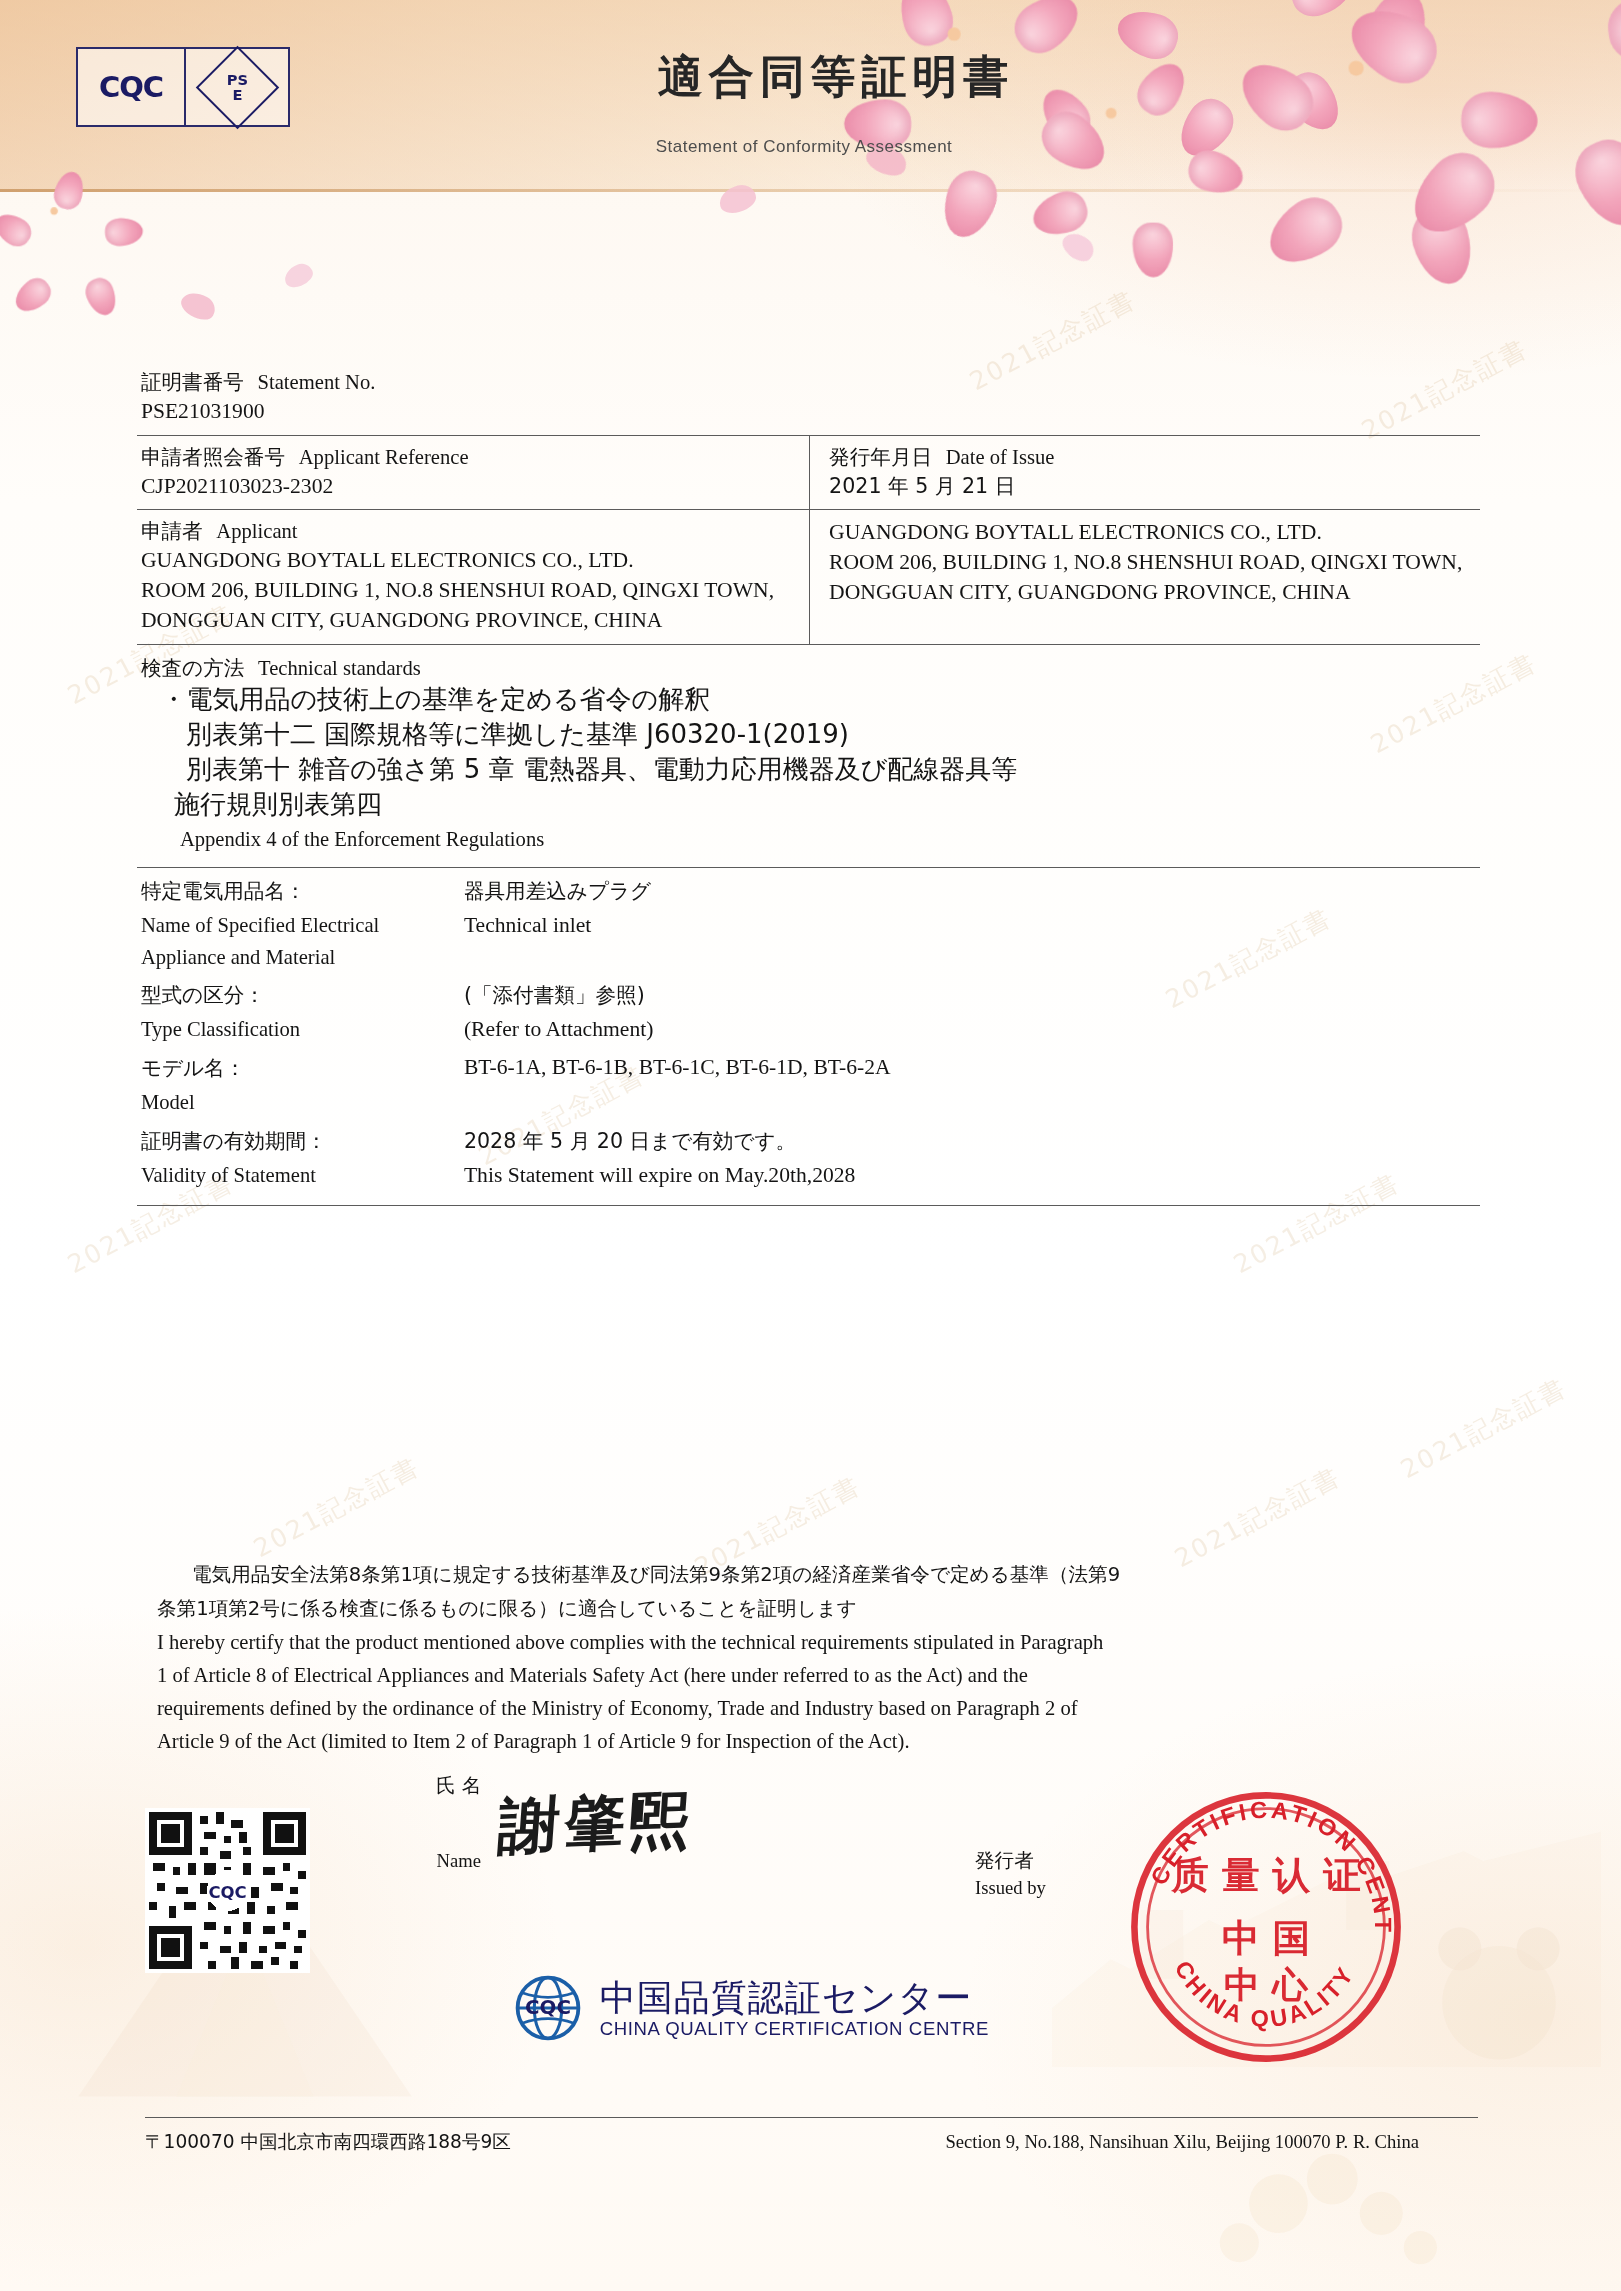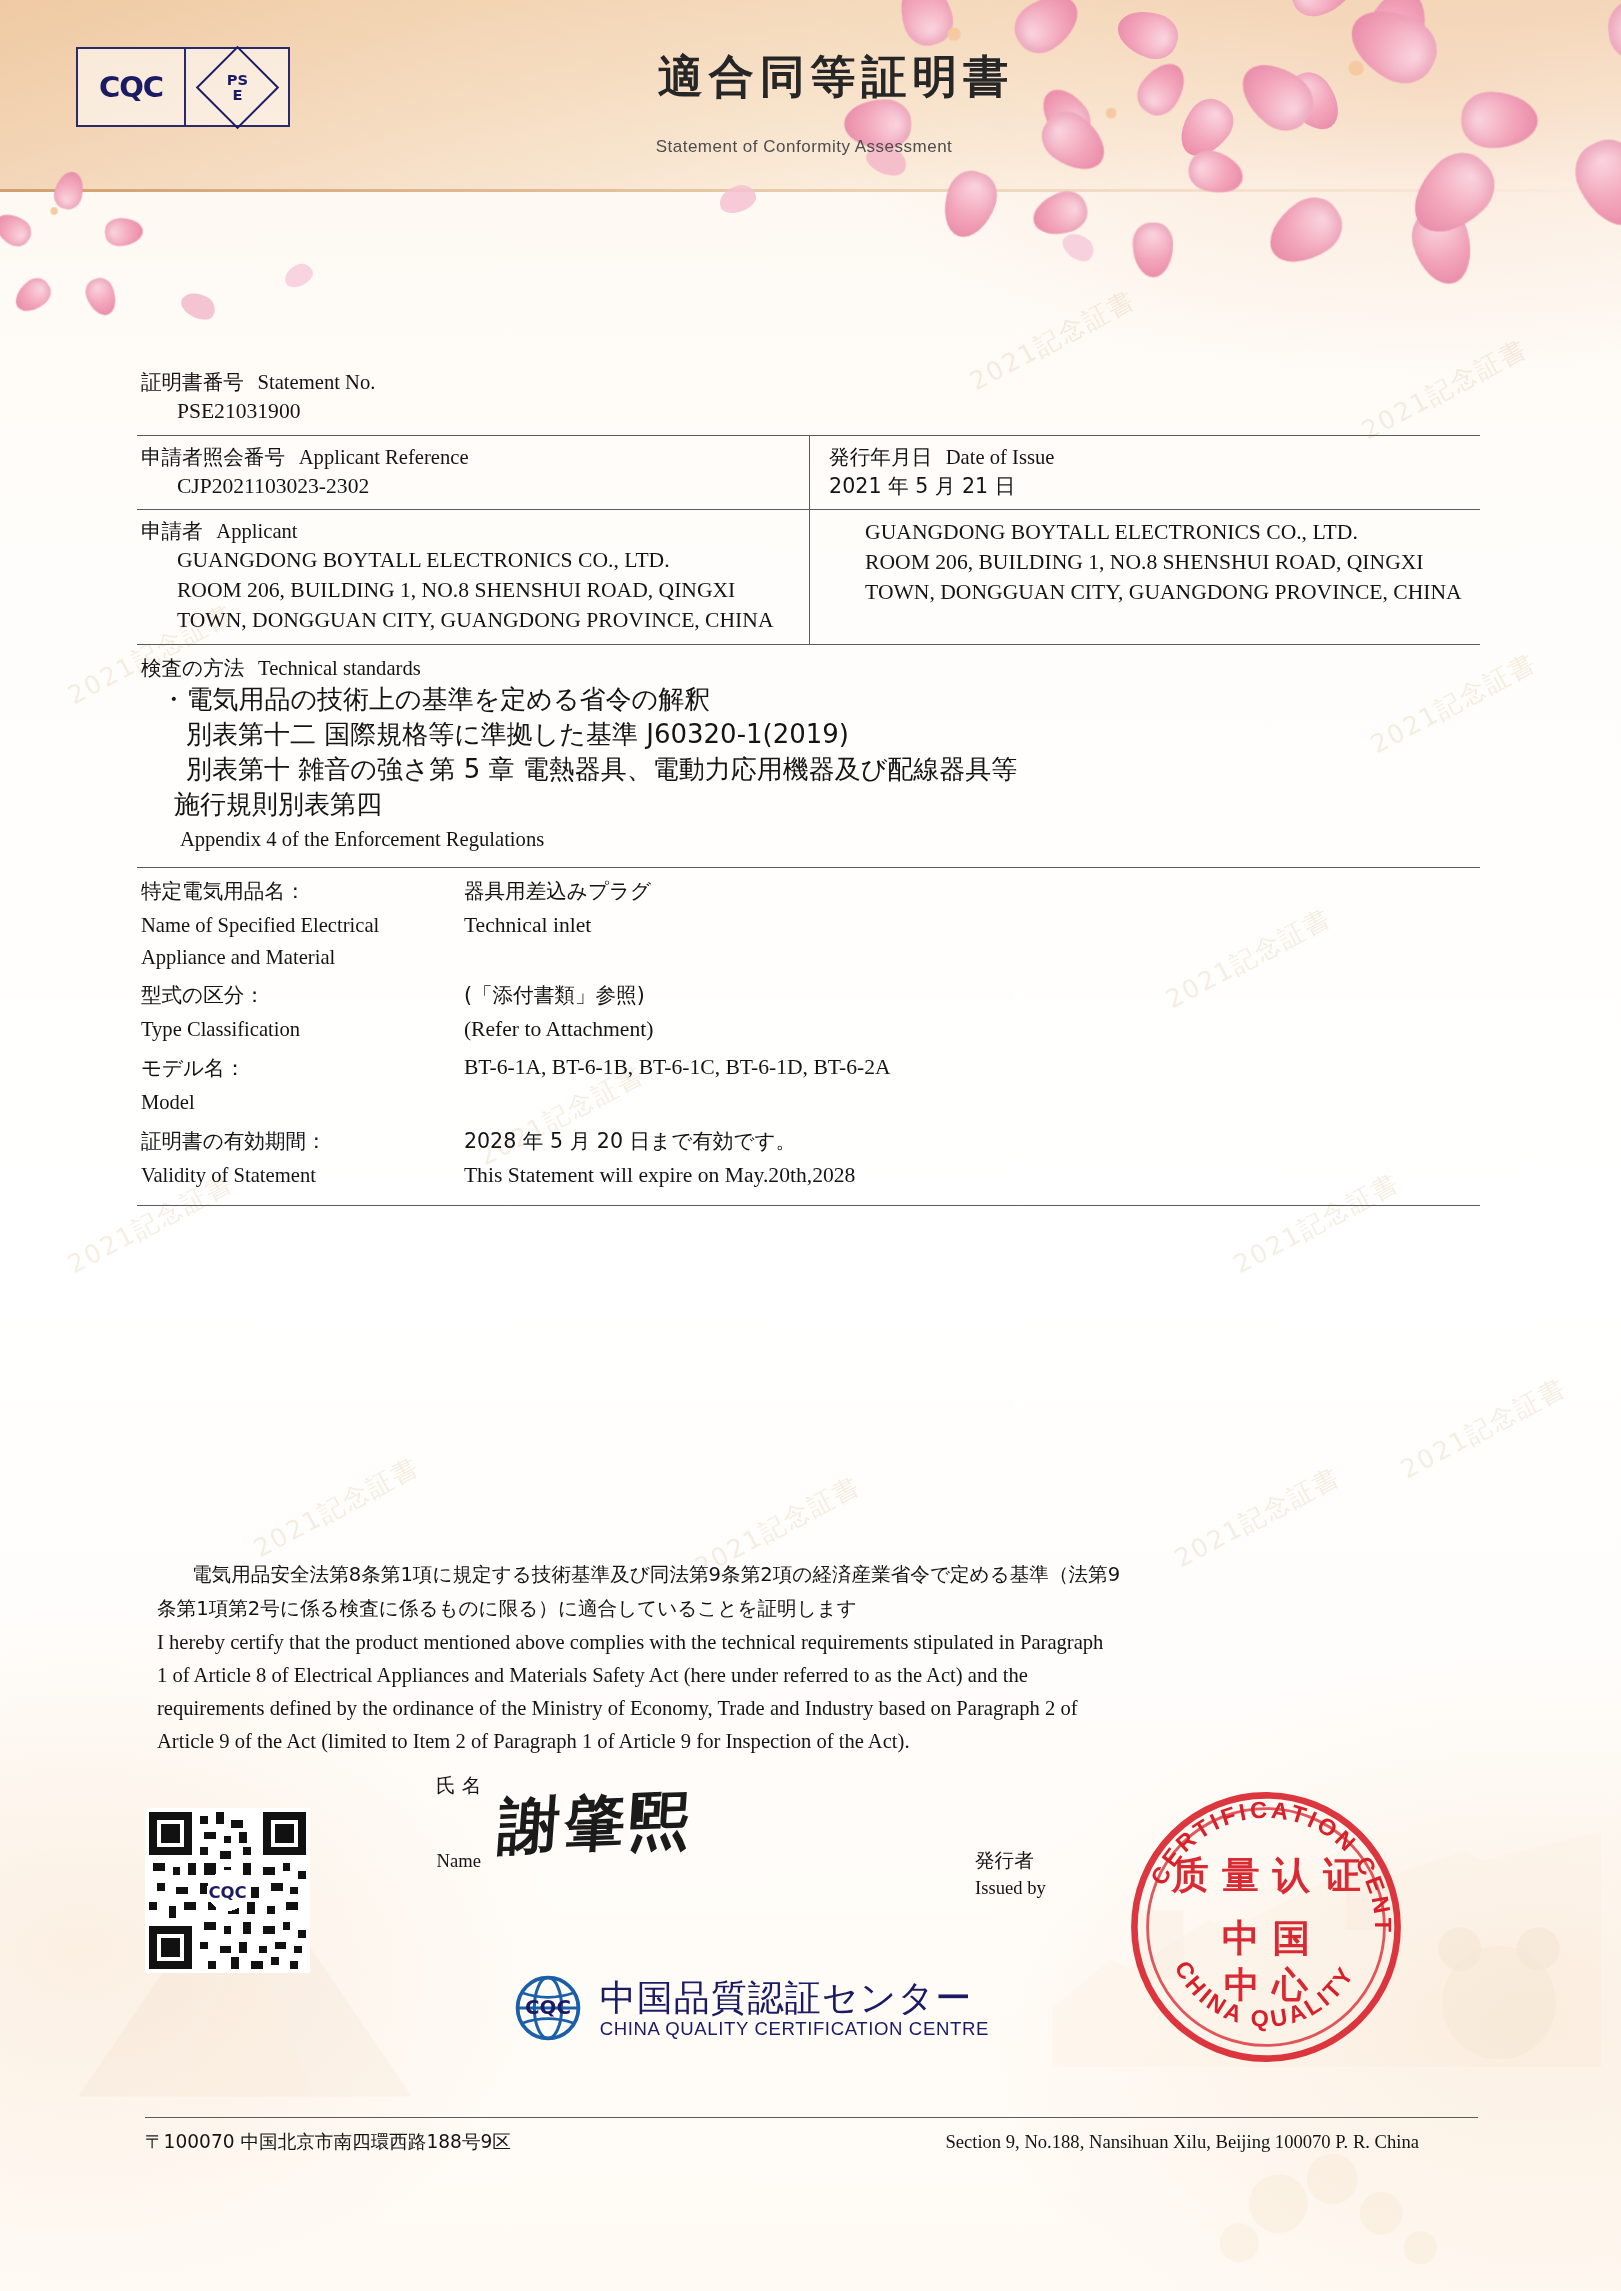--- a/index.html
+++ b/index.html
@@ -190,21 +190,20 @@
   .lbl-en {
     font-family: "Liberation Serif", serif;
     font-size: 20.6px;
     color: #141414;
   }
   .val {
     font-family: "Liberation Serif", serif;
     font-size: 21.6px;
     color: #141414;
     line-height: 30px;
-    margin-left: 36px;
   }
   .val-jp {
     font-family: "DejaVu Sans", sans-serif;
     font-size: 20.6px;
     color: #141414;
     line-height: 30px;
   }
   .pad { padding: 6.9px 0 8.8px 3.9px; }
   .labelline { display: flex; align-items: baseline; gap: 13.7px; }
 

